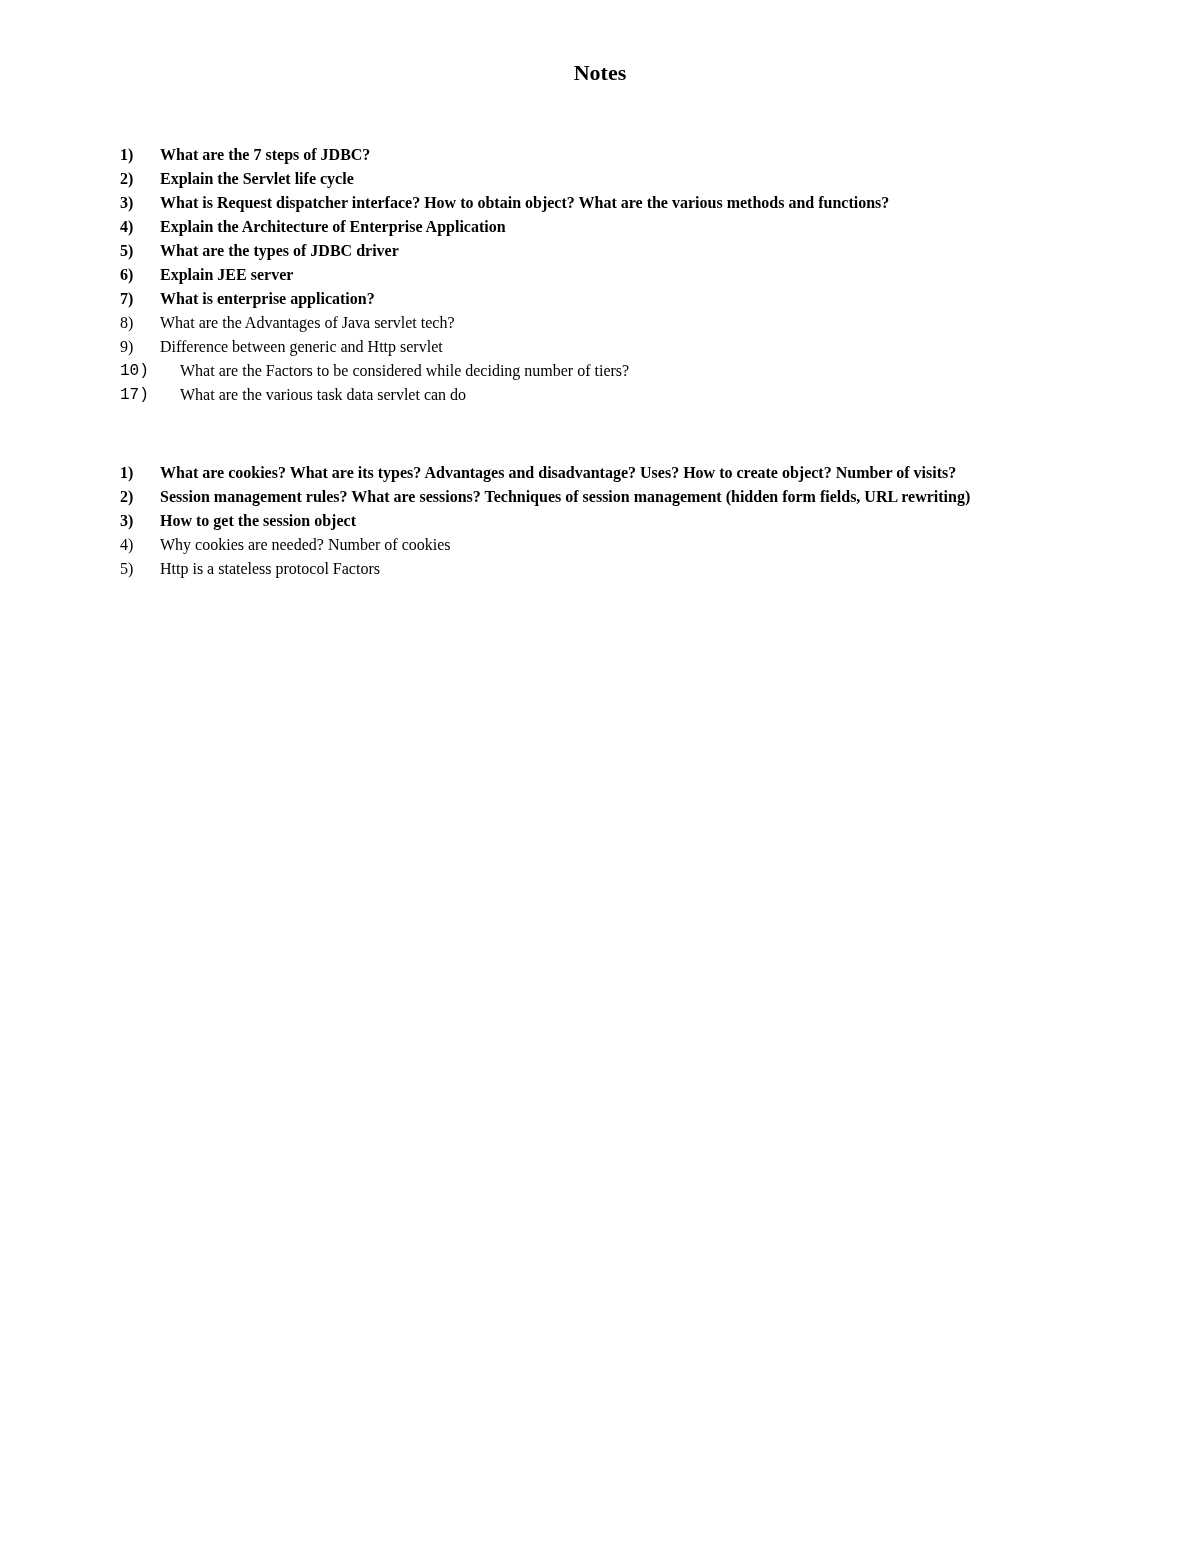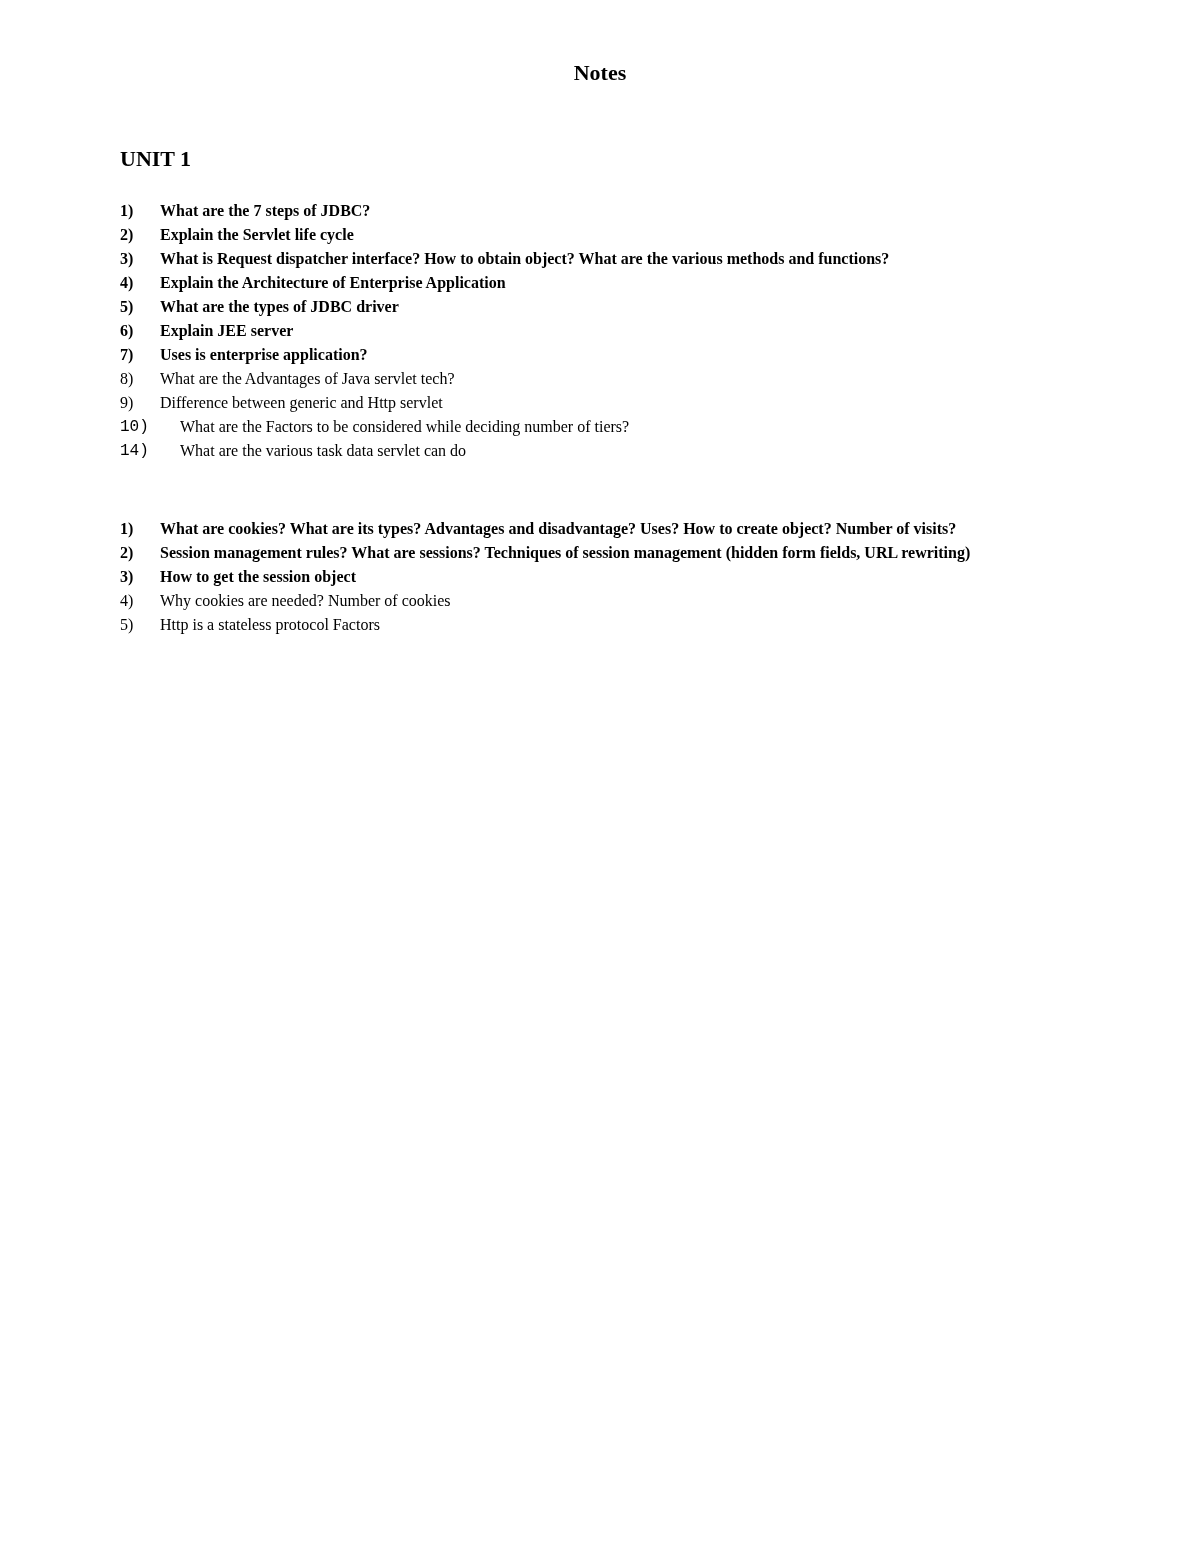--- a/index.html
+++ b/index.html
@@ -73,21 +73,20 @@
       font-weight: normal;
     }
   </style>
 </head>
 <body>
 
 <h1 class="page-title">Notes</h1>
 
 <div id="units-container">
     <div class="unit-section">
-      <div class="unit-heading">UNIT 1</div>
       <ul class="unit-list">
         <li class="bold-item">
           <span class="list-num">1)</span>
           <span class="list-text">What are the 7 steps of JDBC?</span>
         </li>
         <li class="bold-item">
           <span class="list-num">2)</span>
           <span class="list-text">Explain the Servlet life cycle</span>
         </li>
         <li class="bold-item">
@@ -101,36 +100,36 @@
         <li class="bold-item">
           <span class="list-num">5)</span>
           <span class="list-text"> What are the types of JDBC driver</span>
         </li>
         <li class="bold-item">
           <span class="list-num">6)</span>
           <span class="list-text">Explain JEE server</span>
         </li>
         <li class="bold-item">
           <span class="list-num">7)</span>
-          <span class="list-text">Uses is enterprise application?</span>
+          <span class="list-text">What is enterprise application?</span>
         </li>
         <li class="normal-item">
           <span class="list-num">8)</span>
           <span class="list-text">What are the Advantages of Java servlet tech?</span>
         </li>
         <li class="normal-item">
           <span class="list-num">9)</span>
           <span class="list-text">Difference between generic and Http servlet</span>
         </li>
         <li class="normal-item">
           <span class="list-num-indent">10)</span>
           <span class="list-text">What are the Factors to be considered while deciding number of tiers?</span>
         </li>
         <li class="normal-item">
-          <span class="list-num-indent">14)</span>
+          <span class="list-num-indent">17)</span>
           <span class="list-text">What are the various task data servlet can do</span>
         </li>
       </ul>
     </div>
     <div class="unit-section">
       <ul class="unit-list">
         <li class="bold-item">
           <span class="list-num">1)</span>
           <span class="list-text">What are cookies? What are its types? Advantages and disadvantage?  Uses? How to create object? Number of visits?</span>
         </li>

